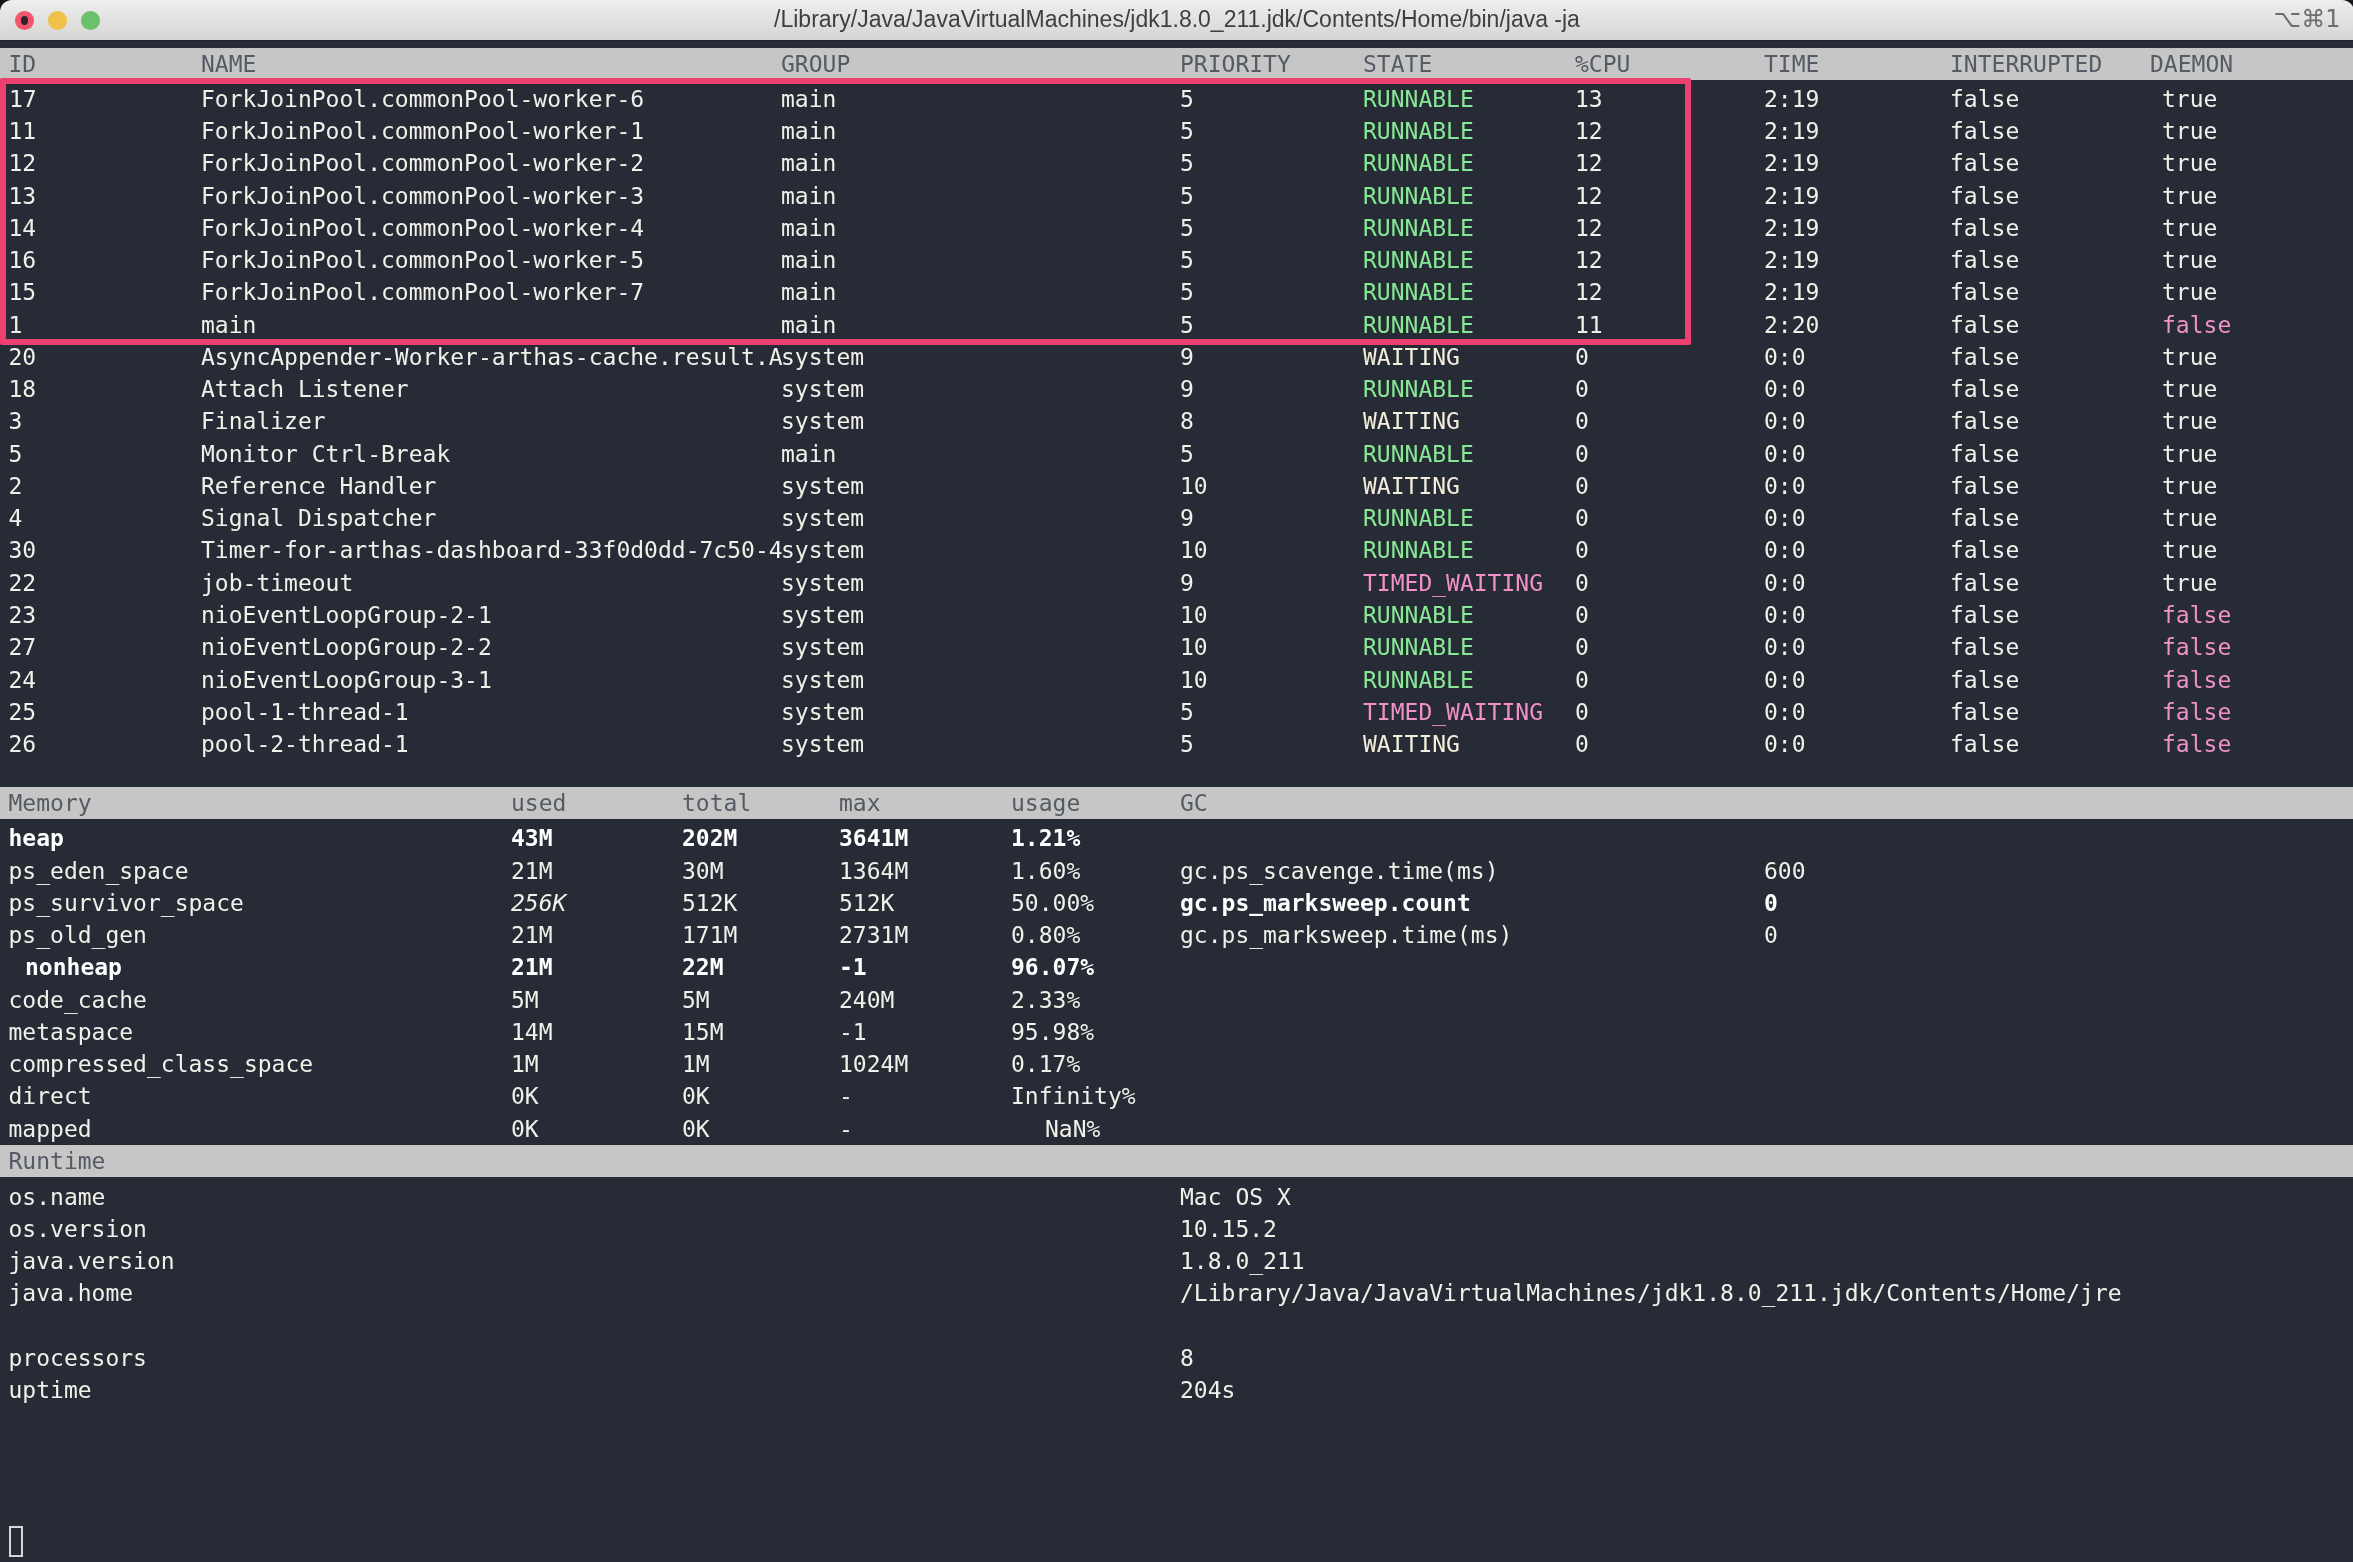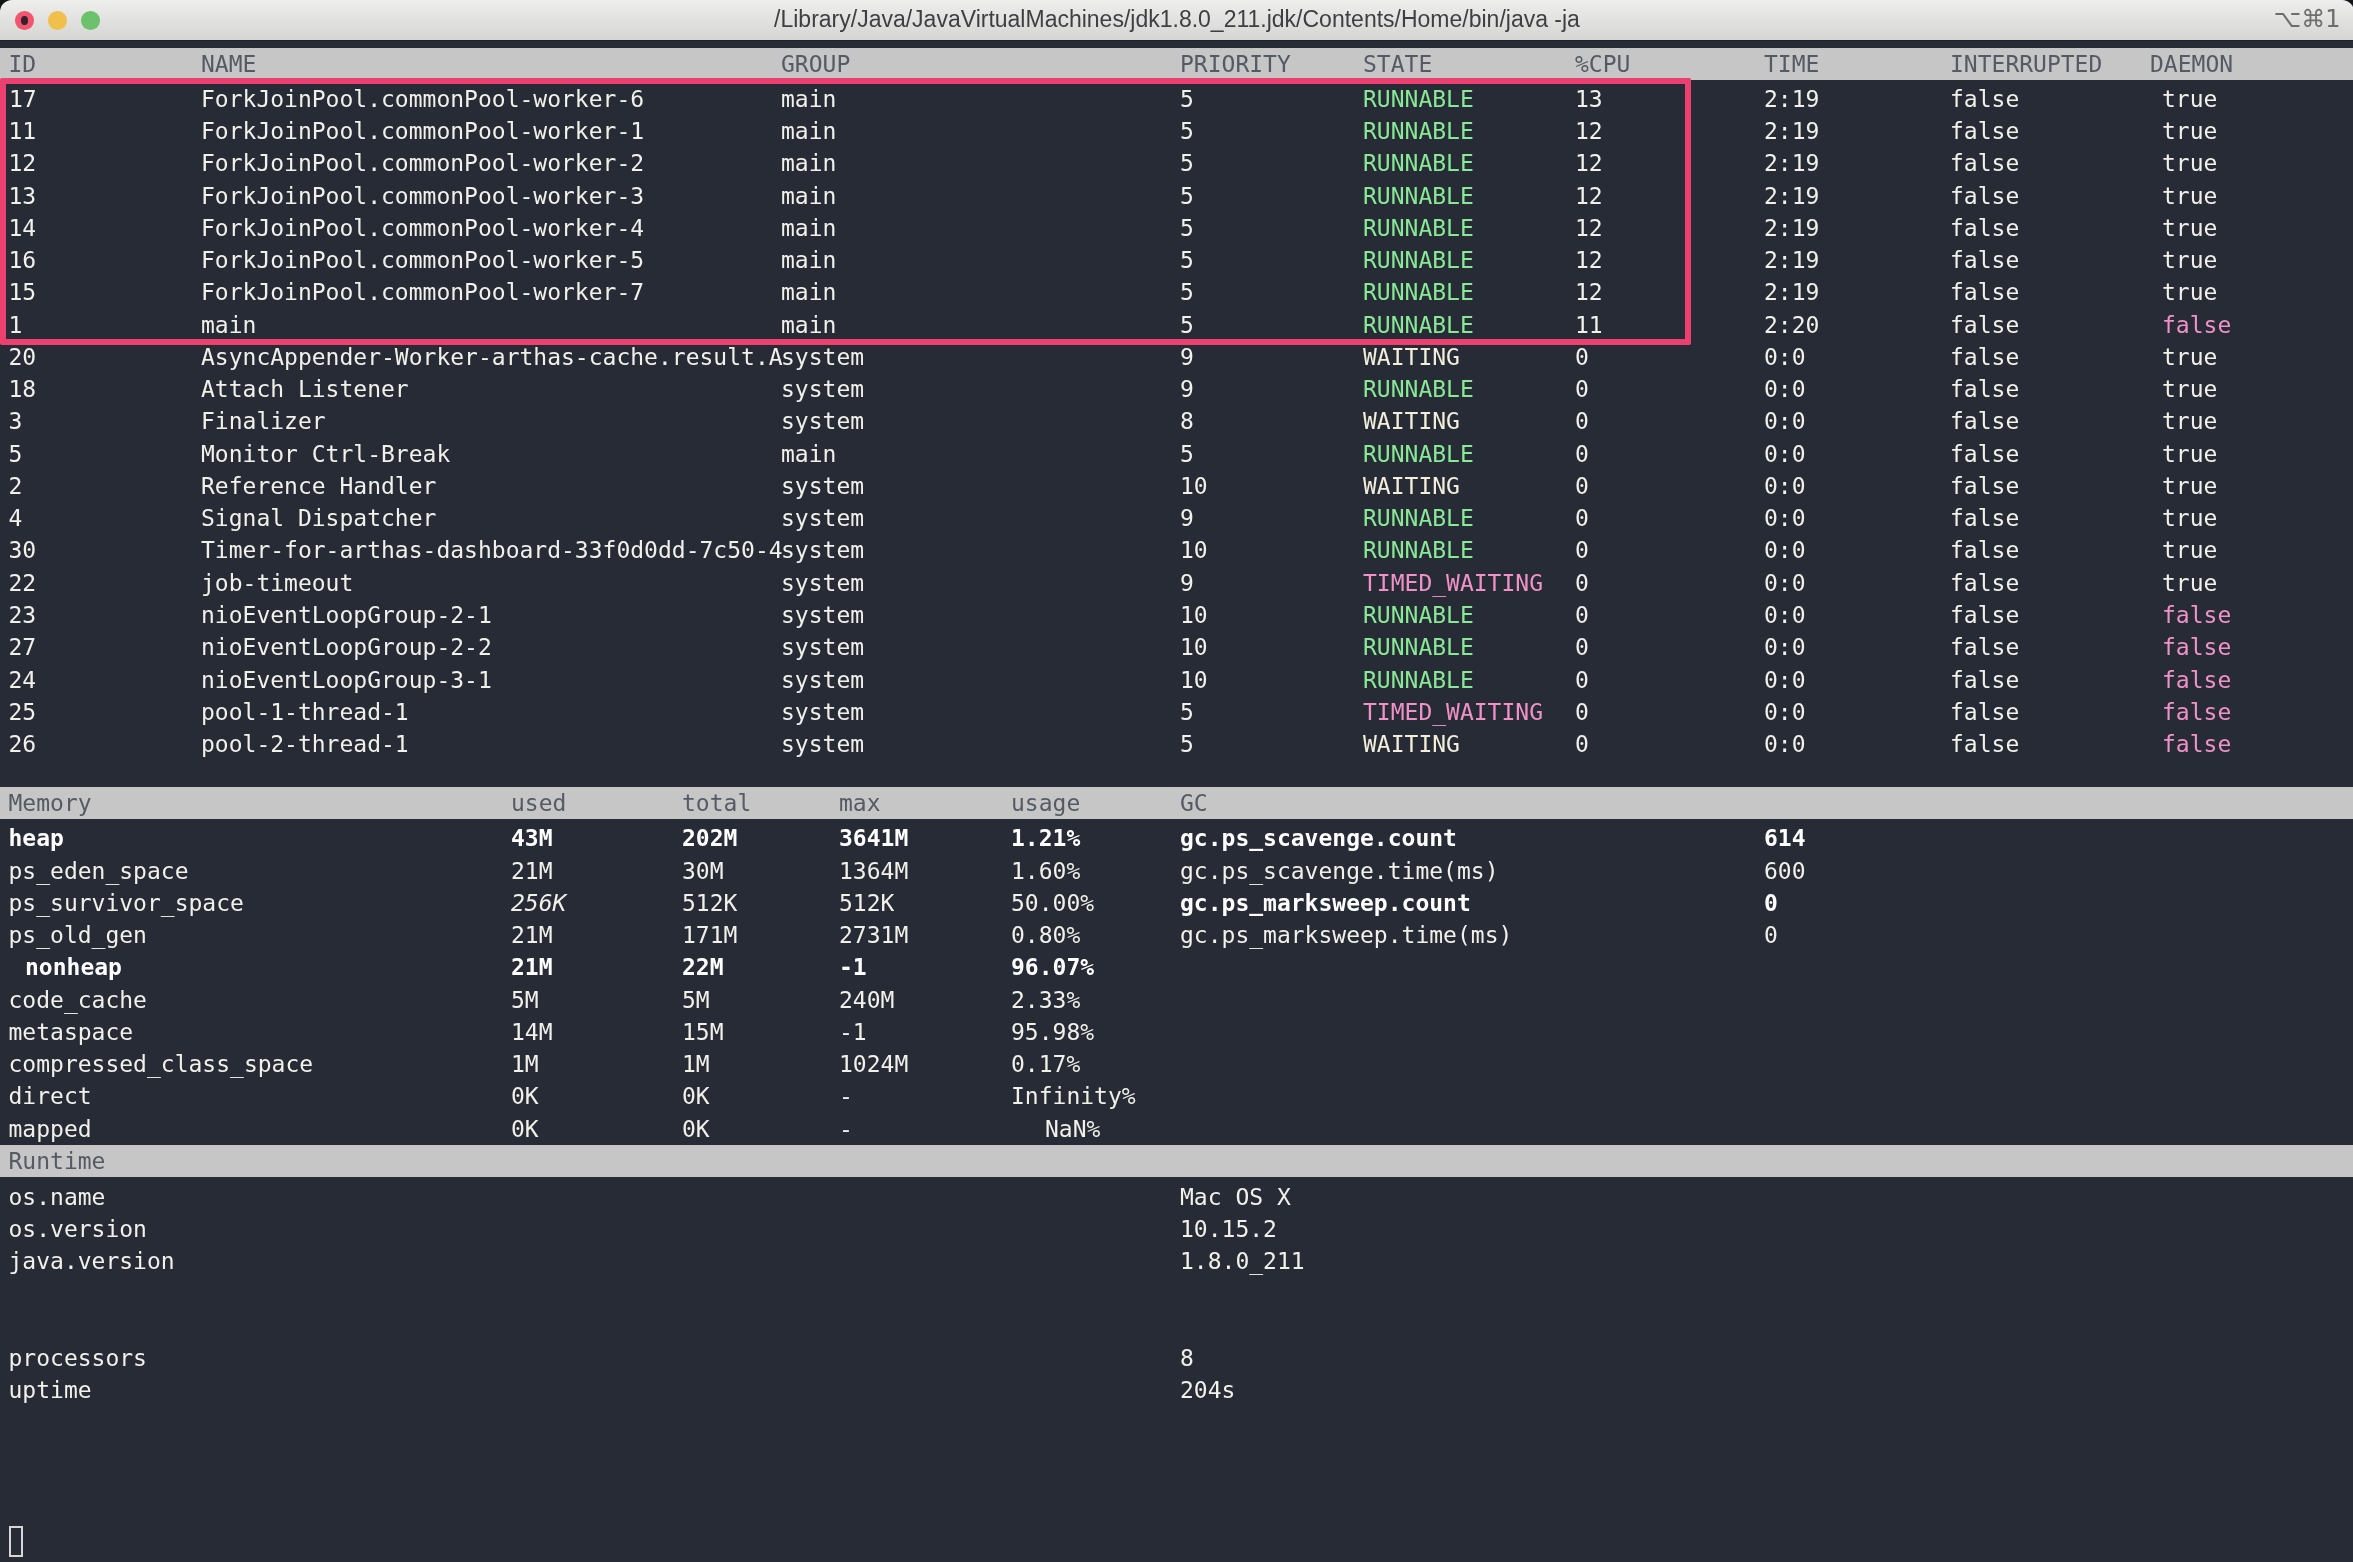--- a/index.html
+++ b/index.html
@@ -379,24 +379,20 @@
         <span style="left: 839px;">-</span>
         <span style="left: 1011px;">Infinity%</span>
       </div>
       <div class="trow" style="top: 1071px;">
         <span style="left: 8.5px;">mapped</span>
         <span style="left: 511px;">0K</span>
         <span style="left: 682px;">0K</span>
         <span style="left: 839px;">-</span>
         <span style="left: 1011px; margin-left: 34px;">NaN%</span>
       </div>
-      <div class="trow" style="top: 780px;">
-        <span class="b" style="left: 1180px;">gc.ps_scavenge.count</span>
-        <span class="b" style="left: 1764px;">614</span>
-      </div>
       <div class="trow" style="top: 813px;">
         <span style="left: 1180px;">gc.ps_scavenge.time(ms)</span>
         <span style="left: 1764px;">600</span>
       </div>
       <div class="trow" style="top: 845px;">
         <span class="b" style="left: 1180px;">gc.ps_marksweep.count</span>
         <span class="b" style="left: 1764px;">0</span>
       </div>
       <div class="trow" style="top: 877px;">
         <span style="left: 1180px;">gc.ps_marksweep.time(ms)</span>
@@ -406,20 +402,24 @@
         <span style="left: 8.5px;">os.name</span>
         <span style="left: 1180px;">Mac OS X</span>
       </div>
       <div class="trow" style="top: 1171px;">
         <span style="left: 8.5px;">os.version</span>
         <span style="left: 1180px;">10.15.2</span>
       </div>
       <div class="trow" style="top: 1203px;">
         <span style="left: 8.5px;">java.version</span>
         <span style="left: 1180px;">1.8.0_211</span>
+      </div>
+      <div class="trow" style="top: 1235px;">
+        <span style="left: 8.5px;">java.home</span>
+        <span style="left: 1180px;">/Library/Java/JavaVirtualMachines/jdk1.8.0_211.jdk/Contents/Home/jre</span>
       </div>
       <div class="trow" style="top: 1300px;">
         <span style="left: 8.5px;">processors</span>
         <span style="left: 1180px;">8</span>
       </div>
       <div class="trow" style="top: 1332px;">
         <span style="left: 8.5px;">uptime</span>
         <span style="left: 1180px;">204s</span>
       </div>
     </div>

